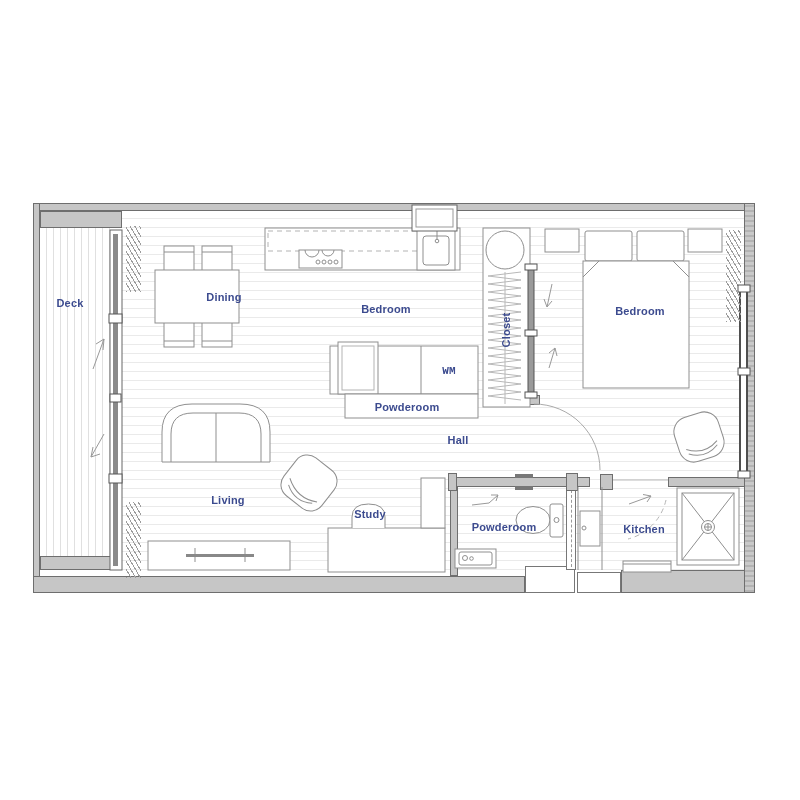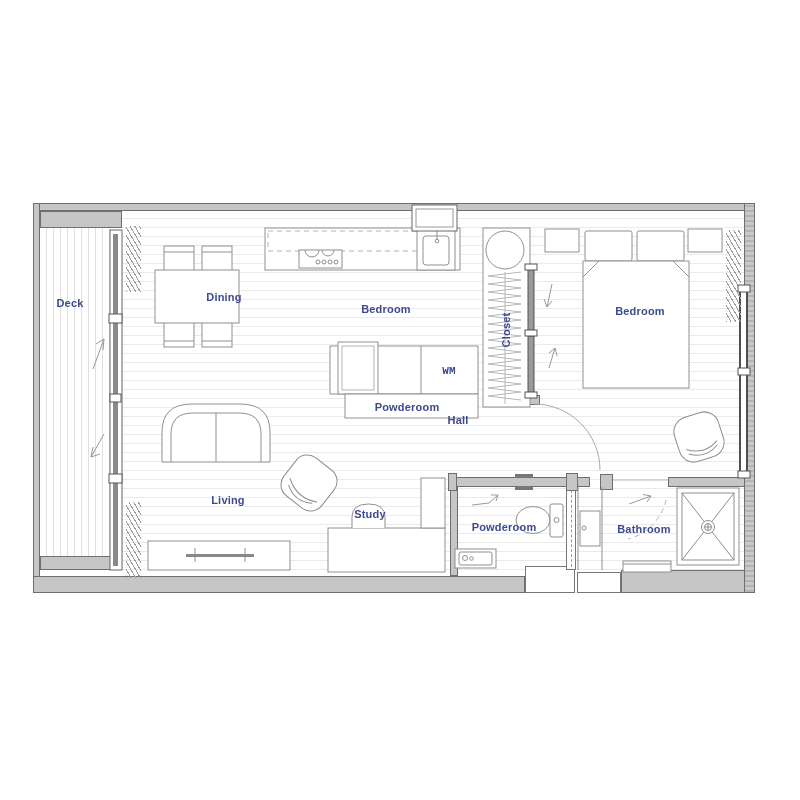--- a/index.html
+++ b/index.html
@@ -220,19 +220,19 @@
     </g>
   </svg>
 
   <div class="lbl" style="left:70px;top:303px;">Deck</div>
   <div class="lbl" style="left:196px;top:297px;margin-left:28px;">Dining</div>
   <div class="lbl" style="left:386px;top:309px;">Bedroom</div>
   <div class="lbl" style="left:449px;top:371px;font-family:Liberation Mono, monospace;">WM</div>
   <div class="lbl" style="left:407px;top:407px;">Powderoom</div>
   <div class="lbl rot" style="left:506px;top:330px;">Closet</div>
   <div class="lbl" style="left:640px;top:311px;">Bedroom</div>
-  <div class="lbl" style="left:458px;top:420px;">Hall</div>
+  <div class="lbl" style="left:458px;top:440px;">Hall</div>
   <div class="lbl" style="left:228px;top:500px;">Living</div>
   <div class="lbl" style="left:370px;top:514px;">Study</div>
   <div class="lbl" style="left:490px;top:527px;padding-left:28px;">Powderoom</div>
-  <div class="lbl" style="left:644px;top:529px;">Bathroom</div>
+  <div class="lbl" style="left:644px;top:529px;">Kitchen</div>
 
 </div>
 
 </body></html>

